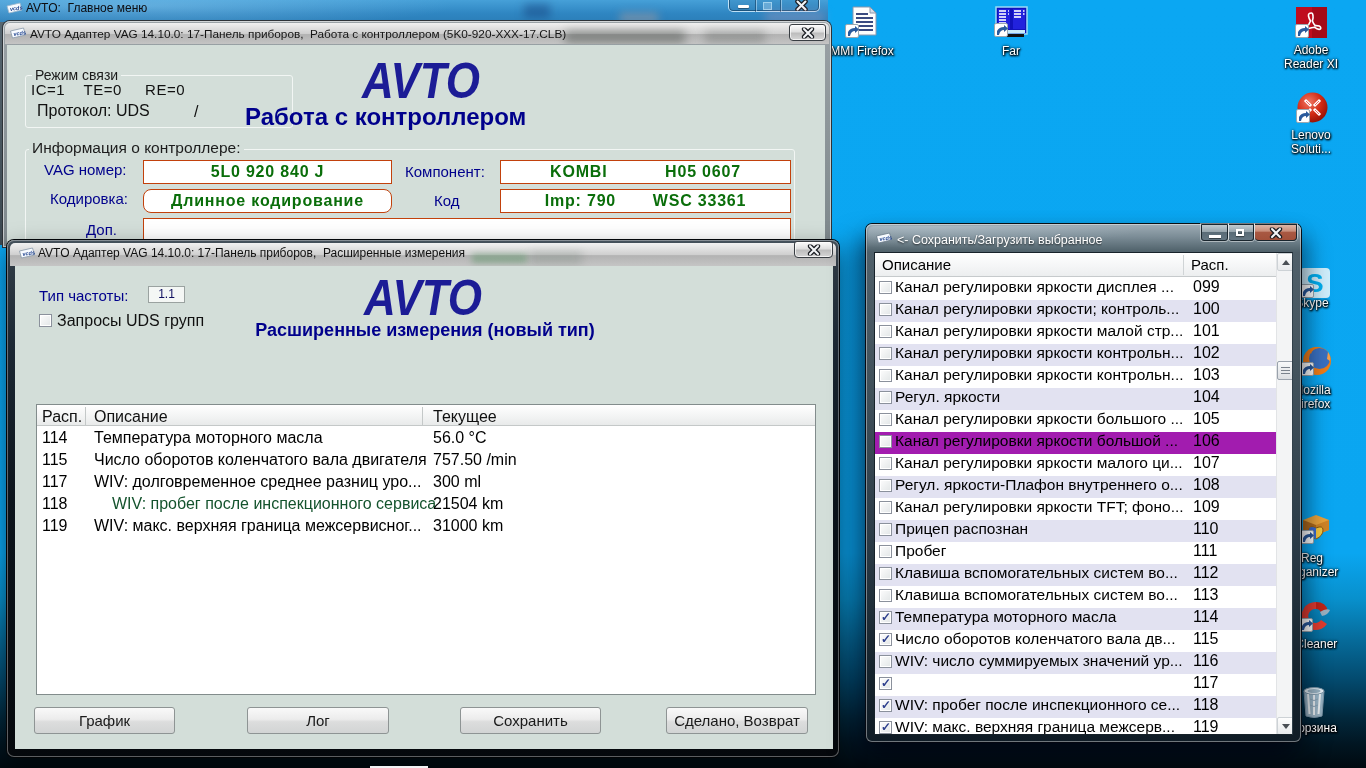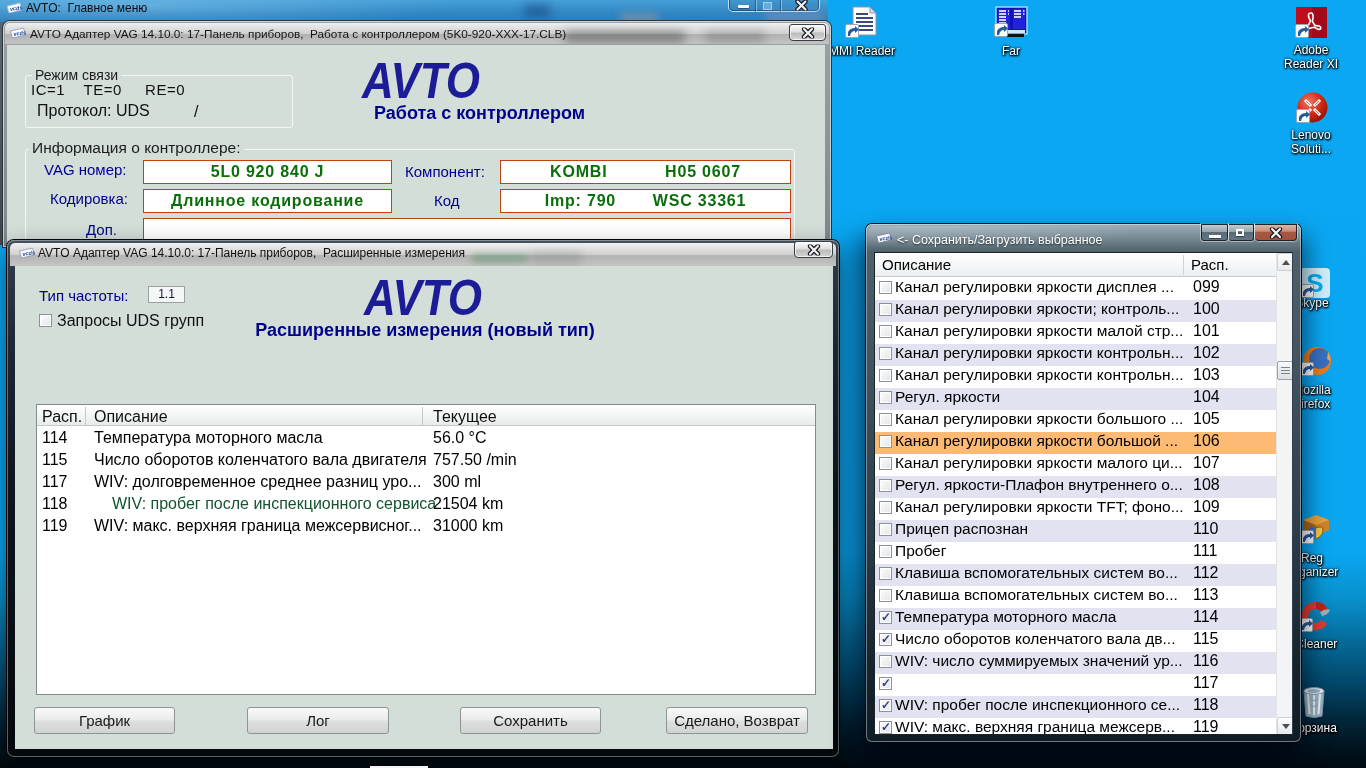--- a/index.html
+++ b/index.html
@@ -76,21 +76,21 @@
         <line x1="10" y1="13" x2="27" y2="13"></line>
       <line x1="10" y1="17" x2="27" y2="17"></line>
         <line x1="10" y1="21" x2="27" y2="21"></line>
       <line x1="10" y1="25" x2="27" y2="25"></line>
     </g>
   </svg>
   <div class="sc" style="left:845px;top:24px"></div>
   <svg class="abs" style="left:846px;top:25px" width="13" height="13" viewBox="0 0 13 13">
       <path d="M2 11 L2 7 Q4 3 9 3 L9 1 L13 4.5 L9 8 L9 6 Q5 6 4 11 Z" fill="#2a5a9c"></path>
     </svg>
-  <div class="iclabel" style="left:820px;top:45px;width:84px;">MMI Reader</div>
+  <div class="iclabel" style="left:820px;top:45px;width:84px;">MMI Firefox</div>
 
   <svg class="abs" style="left:995px;top:6px" width="33" height="33" viewBox="0 0 33 33">
     <rect x="1" y="1" width="31" height="27" fill="#1212bb" stroke="#9adcf8" stroke-width="1.5"></rect>
     <rect x="3" y="3" width="12" height="20" fill="#2222dd"></rect>
     <rect x="18" y="3" width="12" height="20" fill="#2222dd"></rect>
     <g stroke="#fff" stroke-width="1.6">
       <line x1="4" y1="5" x2="11" y2="5"></line>
         <line x1="4" y1="8" x2="11" y2="8"></line>
       <line x1="4" y1="11" x2="11" y2="11"></line>
         <line x1="4" y1="14" x2="11" y2="14"></line>
@@ -260,30 +260,30 @@
 
   <div class="abs" style="left:7px;top:45px;width:818px;height:200px;background:#d3ded9;overflow:hidden;">
 
     <div class="gb" style="left:18px;top:30px;width:268px;height:53px;"></div>
     <div class="abs" style="left:25px;top:22px;background:#d3ded9;padding:0 3px;font-size:14px;color:#1c1c1c;">Режим связи</div>
     <div class="abs" style="left:24px;top:36px;font-size:15px;color:#111;letter-spacing:0.5px;">IC=1&nbsp;&nbsp;&nbsp; TE=0&nbsp;&nbsp;&nbsp;&nbsp; RE=0</div>
     <div class="abs" style="left:24px;top:57px;font-size:16px;color:#111;margin-left:6px;">Протокол: UDS</div>
     <div class="abs" style="left:187px;top:58px;font-size:16px;color:#111;">/</div>
 
     <div class="abs" style="left:244px;top:10px;width:340px;text-align:center;font-size:44px;font-weight:bold;font-style:italic;color:#1c1c96;transform:scaleY(1.13);transform-origin:50% 30%;">AVTO</div>
-    <div class="abs" style="left:238px;top:58px;width:340px;text-align:right;font-size:18px;font-weight:bold;color:#00008c;">Работа с контроллером</div>
+    <div class="abs" style="left:238px;top:58px;width:340px;text-align:left;font-size:24px;font-weight:bold;color:#00008c;">Работа с контроллером</div>
 
     <div class="gb" style="left:18px;top:104px;width:770px;height:110px;"></div>
     <div class="abs" style="left:22px;top:94px;background:#d3ded9;padding:0 3px;font-size:15.5px;color:#1c1c1c;">Информация о контроллере:</div>
     <div class="nl" style="left:25px;top:116px;margin-left:12px;">VAG номер:</div>
     <div class="vf" style="left:136px;top:115px;width:249px;height:24px;line-height:22px;">5L0 920 840 J</div>
     <div class="nl" style="left:398px;top:118px;">Компонент:</div>
     <div class="vf" style="left:493px;top:115px;width:291px;height:24px;line-height:22px;">KOMBI&nbsp;&nbsp;&nbsp;&nbsp;&nbsp;&nbsp;&nbsp;&nbsp;&nbsp;&nbsp;&nbsp;H05 0607</div>
     <div class="nl" style="left:43px;top:145px;">Кодировка:</div>
-    <div class="vf" style="left:136px;top:144px;width:249px;height:24px;line-height:22px;">Длинное кодирование</div>
+    <div class="vf" style="left:136px;top:144px;width:249px;height:24px;line-height:22px;border-radius:8px;">Длинное кодирование</div>
     <div class="nl" style="left:427px;top:147px;">Код</div>
     <div class="vf" style="left:493px;top:144px;width:291px;height:24px;line-height:22px;">Imp: 790&nbsp;&nbsp;&nbsp;&nbsp;&nbsp;&nbsp;&nbsp;WSC 33361</div>
     <div class="nl" style="left:79px;top:176px;color:#00008c;">Доп.</div>
     <div class="vf" style="left:136px;top:173px;width:648px;height:24px;"></div>
   </div>
 </div>
 
 <div id="win3">
 
   <div class="abs" style="left:7px;top:240px;width:832px;height:517px;
@@ -409,21 +409,21 @@
     <div class="abs" style="left:0;top:135px;width:401px;height:22px;background:#e2e2f1;">
       <div class="cb" style="left:4px;top:3px;"></div>
       <div class="abs" style="left:20px;top:0px;font-size:15.5px;color:#000;white-space:nowrap;">Регул. яркости</div>
       <div class="abs" style="left:318px;top:0px;font-size:16px;color:#000;">104</div>
     </div>
     <div class="abs" style="left:0;top:157px;width:401px;height:22px;background:#ffffff;">
       <div class="cb" style="left:4px;top:3px;"></div>
       <div class="abs" style="left:20px;top:0px;font-size:15.5px;color:#000;white-space:nowrap;">Канал регулировки яркости большого ...</div>
       <div class="abs" style="left:318px;top:0px;font-size:16px;color:#000;">105</div>
     </div>
-    <div class="abs" style="left:0;top:179px;width:441px;height:22px;background:#fdba74;">
+    <div class="abs" style="left:0;top:179px;width:441px;height:22px;background:#a21caf;">
       <div class="cb" style="left:4px;top:3px;"></div>
       <div class="abs" style="left:20px;top:0px;font-size:15.5px;color:#000;white-space:nowrap;">Канал регулировки яркости большой ...</div>
       <div class="abs" style="left:318px;top:0px;font-size:16px;color:#000;">106</div>
     </div>
     <div class="abs" style="left:0;top:201px;width:401px;height:22px;background:#ffffff;">
       <div class="cb" style="left:4px;top:3px;"></div>
       <div class="abs" style="left:20px;top:0px;font-size:15.5px;color:#000;white-space:nowrap;">Канал регулировки яркости малого ци...</div>
       <div class="abs" style="left:318px;top:0px;font-size:16px;color:#000;">107</div>
     </div>
     <div class="abs" style="left:0;top:223px;width:401px;height:22px;background:#e2e2f1;">

